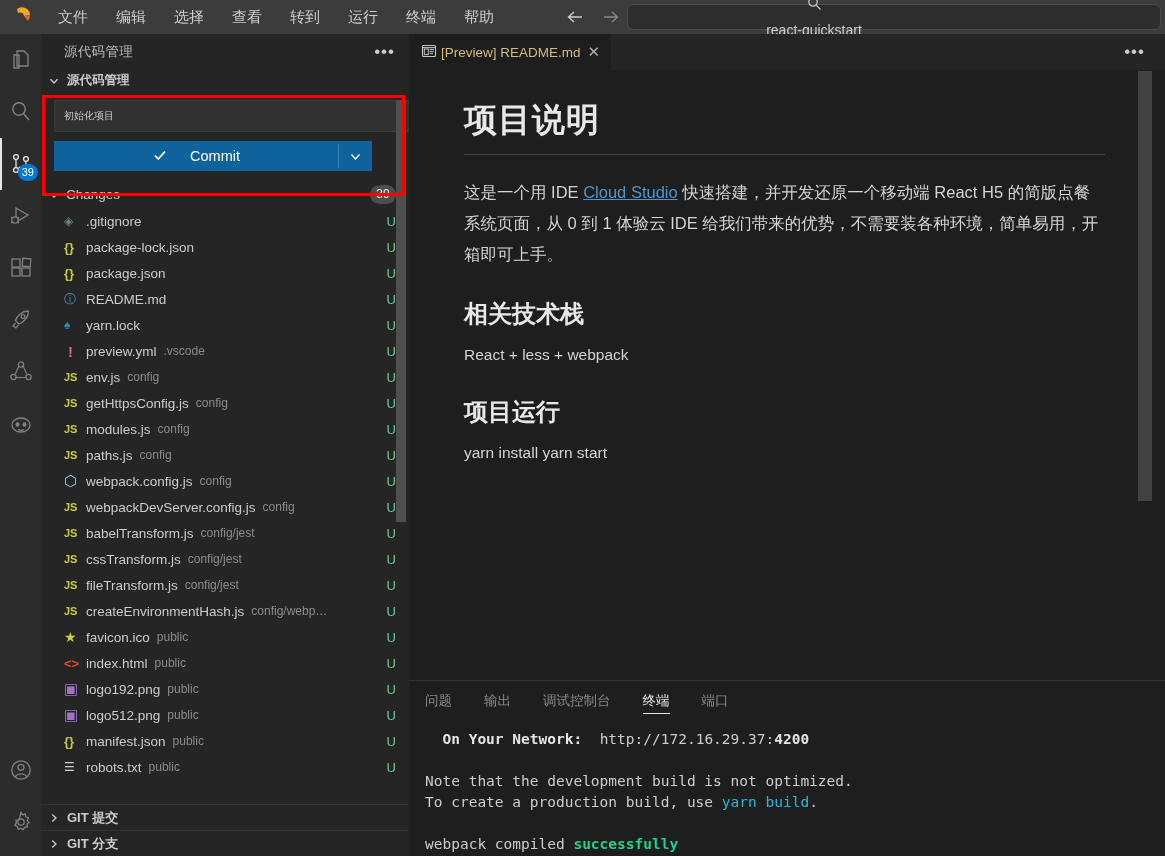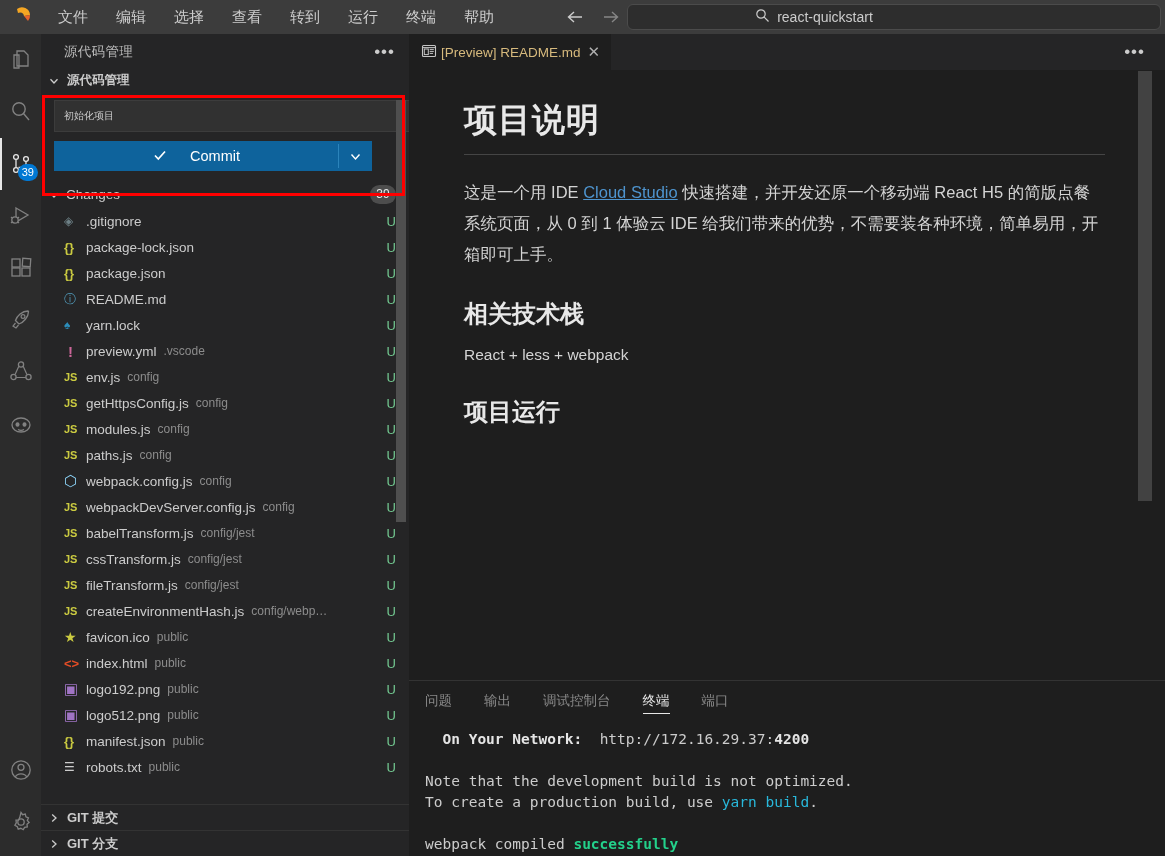--- a/index.html
+++ b/index.html
@@ -23,21 +23,21 @@
   .menu-item {
     font-size: 15px; color: #cccccc; padding: 4px 12px; cursor: default;
     line-height: 20px;
   }
   .navbtns { display: flex; align-items: center; gap: 14px; margin-left: 58px; }
   .navbtn { width: 22px; height: 22px; display:flex;align-items:center;justify-content:center; }
   .cmdbar {
     position: absolute; left: 627px; top: 4px; width: 534px; height: 26px;
     background: #2d2d2d; border: 1px solid #4b4b4b; border-radius: 6px;
     display: flex; align-items: center; justify-content: center;
-    gap: 7px; padding-right: 160px;
+    gap: 7px; padding-right: 160px; flex-direction: column;
   }
   .cmdbar-text { font-size: 14px; color: #cccccc; }
 
   
   .activitybar {
     position: absolute; left: 0; top: 34px; width: 41px; height: 822px;
     background: #2c2c2c;
     display: flex; flex-direction: column; align-items: center;
   }
   .act-icon {
@@ -531,20 +531,21 @@
     </div>
 
     <div class="preview">
       <div class="md-h1">项目说明</div>
       <div class="md-p">
         <span>这是一个用 IDE </span><a class="md-link" href="#">Cloud Studio</a><span> 快速搭建，并开发还原一个移动端 React H5 的简版点餐系统页面，从 0 到 1 体验云 IDE 给我们带来的优势，不需要装各种环境，简单易用，开箱即可上手。</span>
       </div>
       <div class="md-h2">相关技术栈</div>
       <div class="md-small">React + less + webpack</div>
       <div class="md-h2">项目运行</div>
+      <div class="md-small">yarn install yarn start</div>
     </div>
 
     <div class="ed-scrollbar"></div>
 
     <div class="panel">
       <div class="panel-tabs">
         <div class="p-tab">问题</div>
         <div class="p-tab">输出</div>
         <div class="p-tab">调试控制台</div>
         <div class="p-tab active">终端</div>

